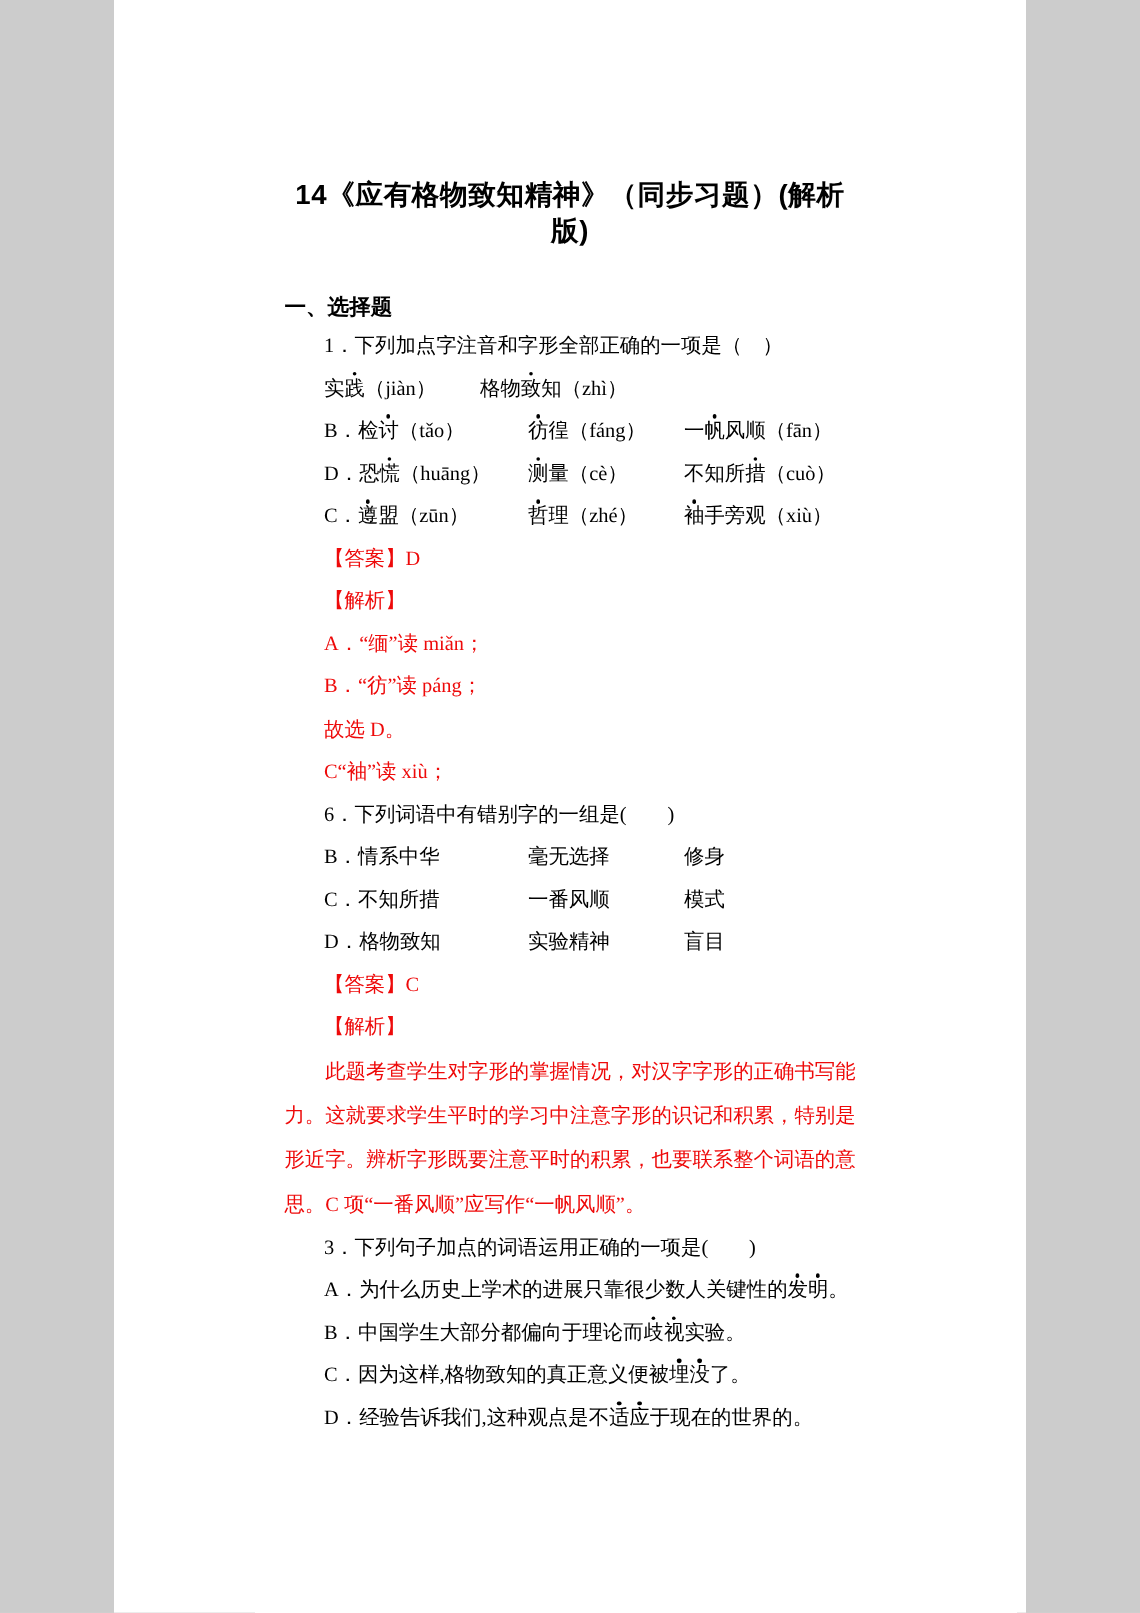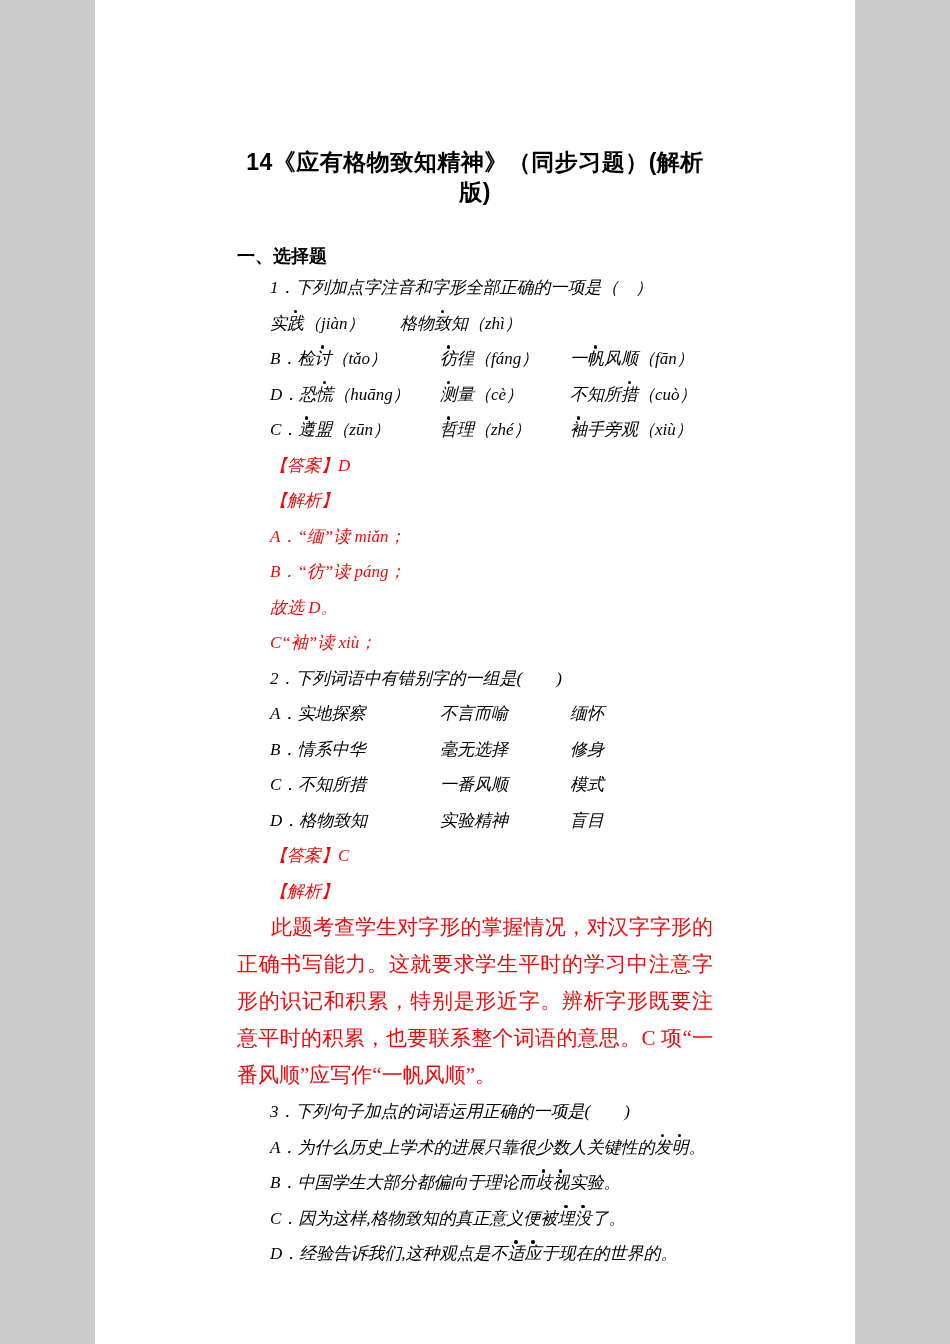--- a/index.html
+++ b/index.html
@@ -16,29 +16,29 @@
   }
   .title{
     font-family:"Liberation Sans","DejaVu Sans",sans-serif;
     font-weight:bold;font-size:23px;text-align:center;margin:0;line-height:30px;
     letter-spacing:0.5px;
   }
   .heading{
     font-family:"Liberation Sans","DejaVu Sans",sans-serif;
     font-weight:bold;font-size:18px;margin-top:36px;line-height:27px;
   }
-  .line{font-size:17px;line-height:35.5px;white-space:nowrap;font-style:italic;}
+  .line{font-size:17px;line-height:35.5px;white-space:nowrap;}
   .ind{padding-left:33px;}
   .red{color:var(--red);}
   .optrow{display:flex;}
   .optrow .c1{min-width:170px;white-space:nowrap;}
   .optrow .c2{min-width:130px;white-space:nowrap;}
   .optrow .c3{white-space:nowrap;}
   .para{
-    font-size:21px;line-height:37px;text-align:justify;
+    font-size:17px;line-height:37px;text-align:justify;
     text-indent:34px;margin:0;white-space:normal;
   }
   
   .dc{position:relative;}
   .dc::before{
     content:"";position:absolute;top:-4px;left:50%;margin-left:-2px;
     width:3.5px;height:3.5px;border-radius:50%;background:currentColor;
   }
 </style>
 </head>
@@ -72,27 +72,22 @@
     <span class="c3"><span class="dc">袖</span>手旁观（xiù）</span>
   </div>
 
   <div class="line ind red">【答案】D</div>
   <div class="line ind red">【解析】</div>
   <div class="line ind red">A．“缅”读 miǎn；</div>
   <div class="line ind red">B．“彷”读 páng；</div>
   <div class="line ind red">故选 D。</div>
   <div class="line ind red">C“袖”读 xiù；</div>
 
-  <div class="line ind">2．下列词语中有错别字的一组是(　　)</div>
+  <div class="line ind">6．下列词语中有错别字的一组是(　　)</div>
 
-  <div class="line ind optrow">
-    <span class="c1">A．实地探察</span>
-    <span class="c2">不言而喻</span>
-    <span class="c3">缅怀</span>
-  </div>
   <div class="line ind optrow">
     <span class="c1">B．情系中华</span>
     <span class="c2">毫无选择</span>
     <span class="c3">修身</span>
   </div>
   <div class="line ind optrow">
     <span class="c1">C．不知所措</span>
     <span class="c2">一番风顺</span>
     <span class="c3">模式</span>
   </div>

